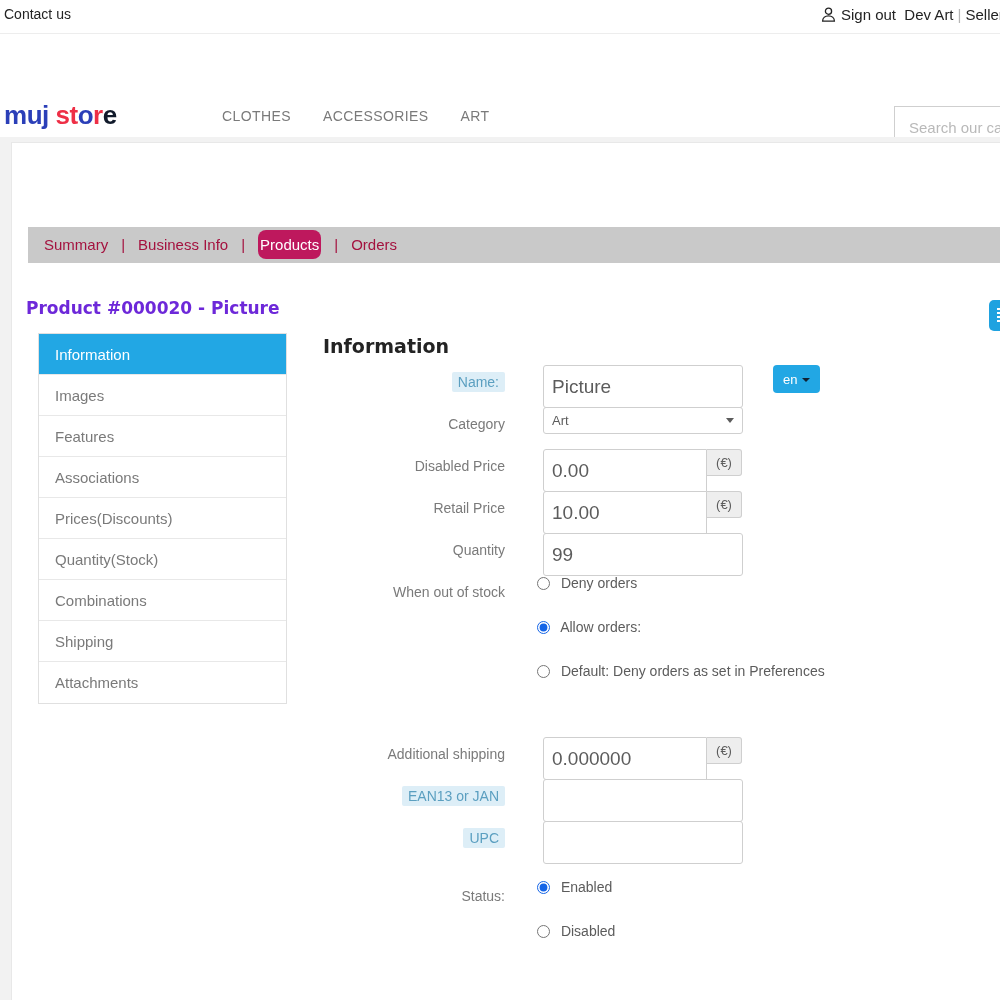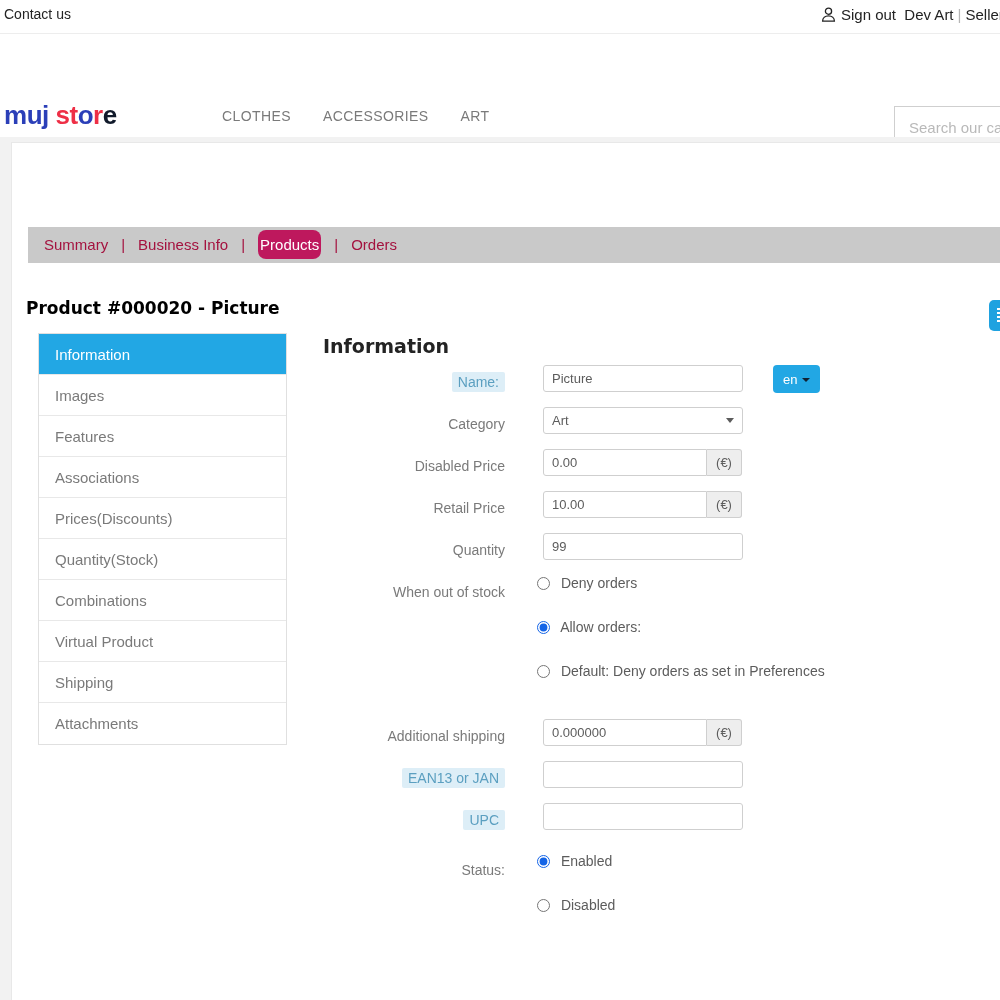--- a/index.html
+++ b/index.html
@@ -134,21 +134,21 @@
     color: #ffffff;
     padding: 6px 2px;
     border-radius: 8px;
   }
 
   .product-title {
     position: absolute;
     left: 14px; top: 155px;
     font-size: 17px;
     font-weight: 700;
-    color: #000000;
+    color: #6d28d9;
     font-family: "DejaVu Sans", sans-serif;
   }
 
   
   .side-tab {
     position: absolute;
     left: 977px; top: 157px;
     width: 30px; height: 31px;
     background: #1fa2e0;
     border-radius: 5px;
@@ -226,25 +226,25 @@
     background: #ddeef7;
     color: #5b9fc0;
     padding: 2px 6px;
     border-radius: 2px;
   }
   .fcontrol {
     position: absolute;
     left: 220px; top: 0;
   }
   .txt {
-    width: 200px; height: 27px;
+    width: 200px; height: 43px;
     border: 1px solid #cfcfcf;
     border-radius: 3px;
     padding: 0 8px;
-    font-size: 13px;
+    font-size: 19px;
     color: #5c5c5c;
     font-family: "Liberation Sans", sans-serif;
     background: #fff;
     outline: none;
     vertical-align: top;
   }
   .txt.wide { width: 200px; }
   .txt.money { width: 164px; border-top-right-radius: 0; border-bottom-right-radius: 0; }
   .suffix {
     display: inline-block;
@@ -376,21 +376,20 @@
     </div>
 
     <div class="sidenav">
       <div class="sidenav-item active">Information</div>
       <div class="sidenav-item">Images</div>
       <div class="sidenav-item">Features</div>
       <div class="sidenav-item">Associations</div>
       <div class="sidenav-item">Prices(Discounts)</div>
       <div class="sidenav-item">Quantity(Stock)</div>
       <div class="sidenav-item">Combinations</div>
-      <div class="sidenav-item">Virtual Product</div>
       <div class="sidenav-item">Shipping</div>
       <div class="sidenav-item">Attachments</div>
     </div>
 
   </div>
 </div>
 
 <div class="form-title">Information</div>
 
 <div class="form">
@@ -453,21 +452,21 @@
       <label for="oos2">Allow orders:</label>
     </div>
   </div>
   <div class="radio-row">
     <div class="radio-ctl">
       <input type="radio" name="oos" id="oos3" style="">
       <label for="oos3">Default: Deny orders as set in Preferences</label>
     </div>
   </div>
 
-  <div class="frow" style="margin-top:12px">
+  <div class="frow" style="margin-top:30px">
     <div class="flabel">Additional shipping</div>
     <div class="fcontrol">
       <input class="txt money" type="text" value="0.000000" style=""><span class="suffix">(€)</span>
     </div>
   </div>
 
 
   <div class="frow">
     <div class="flabel">
       <span class="hl">EAN13 or JAN</span>
@@ -479,21 +478,21 @@
 
   <div class="frow">
     <div class="flabel">
       <span class="hl">UPC</span>
     </div>
     <div class="fcontrol">
       <input class="txt wide" type="text" value="" style="">
     </div>
   </div>
 
-  <div class="radio-row" style="margin-top:8px">
+  <div class="radio-row" style="margin-top:16px">
     <div class="flabel">Status:</div>
     <div class="radio-ctl">
       <input type="radio" name="status" id="st1" checked="" style="">
       <label for="st1">Enabled</label>
     </div>
   </div>
   <div class="radio-row">
     <div class="radio-ctl">
       <input type="radio" name="status" id="st2" style="">
       <label for="st2">Disabled</label>

